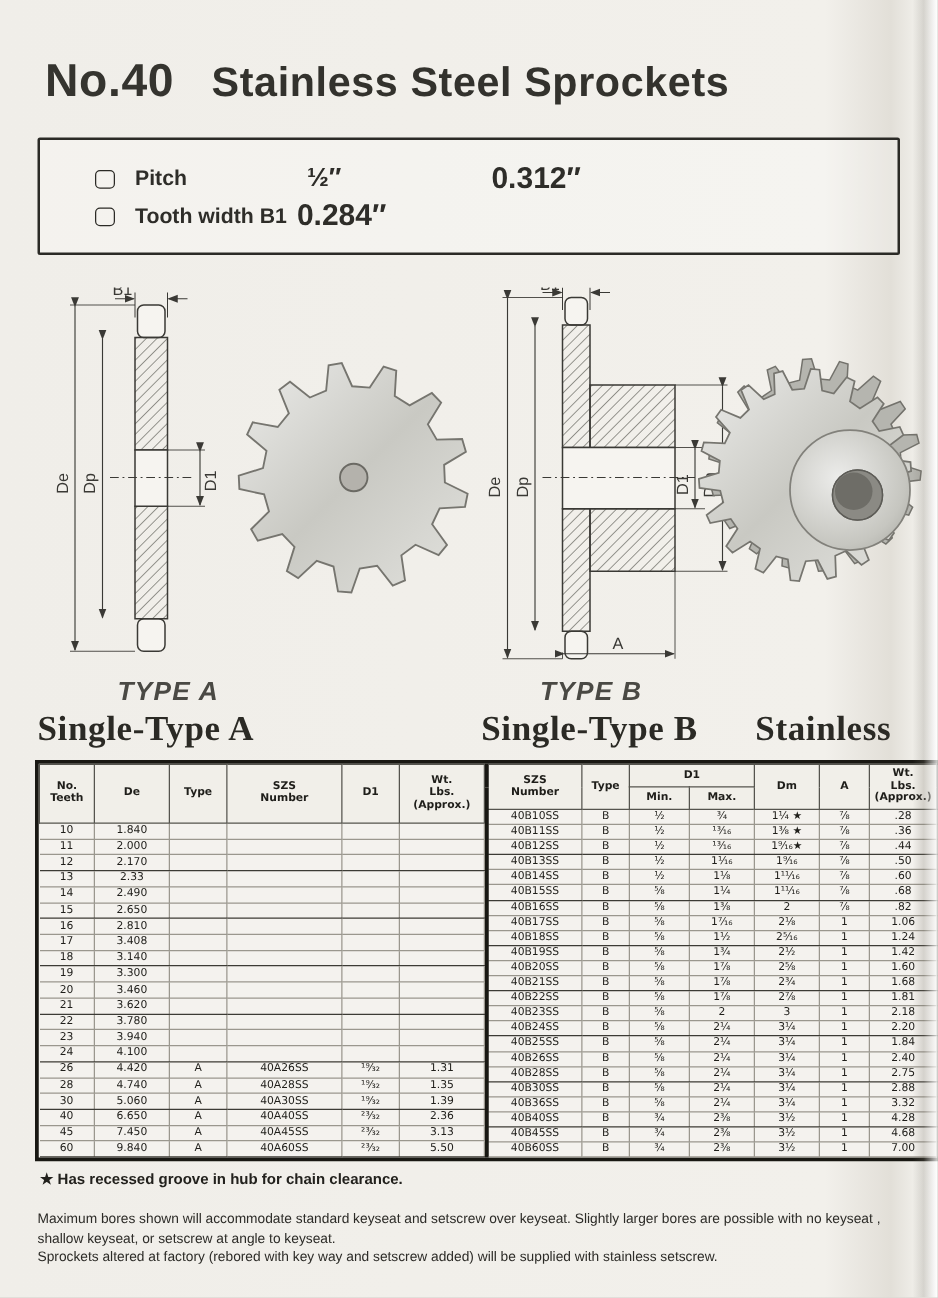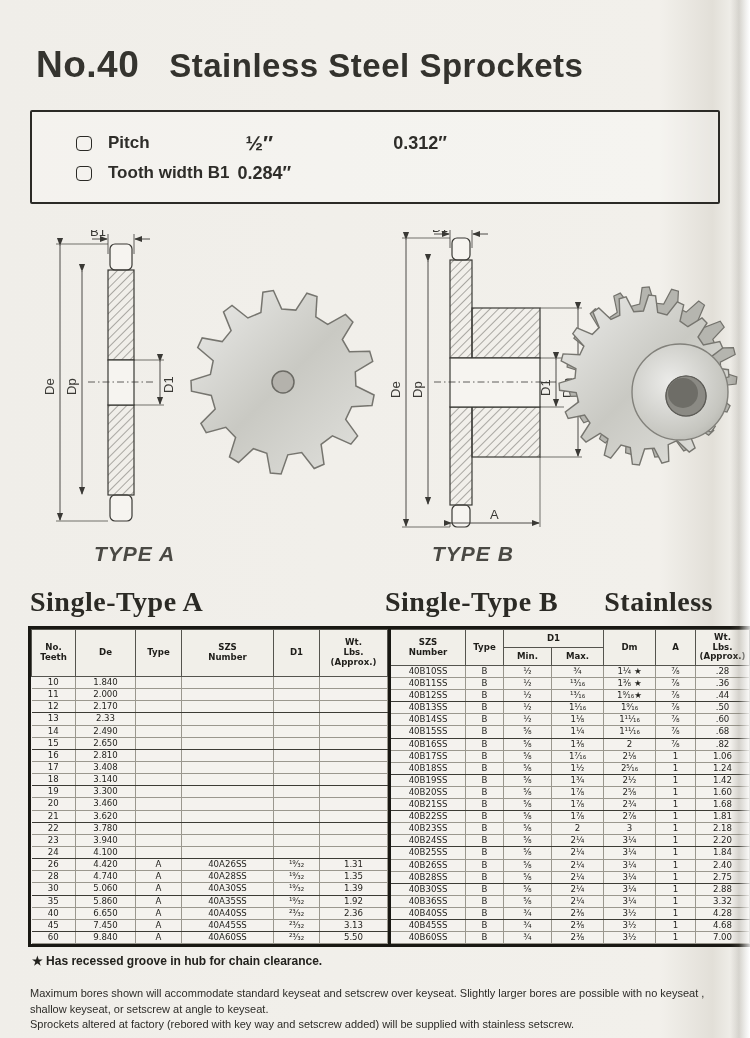--- a/index.html
+++ b/index.html
@@ -13,35 +13,35 @@
   
   .titlebar{display:flex;align-items:baseline;margin:44px 0 0 36px;}
   .partno{font-size:37px;font-weight:bold;letter-spacing:.5px;color:#35342f;}
   .doctitle{font-size:33px;font-weight:bold;margin-left:30px;letter-spacing:.5px;color:#33322d;}
   
   .specbox{margin:24px 30px 0 30px;border:2px solid #2b2a26;border-radius:2px;
     padding:16px 0 14px 44px;background:rgba(255,255,255,.25);}
   .specrow{display:flex;align-items:center;height:30px;}
   .chk{width:14px;height:13px;border:1.7px solid #2b2a26;border-radius:4px;margin-right:16px;flex:0 0 auto;background:transparent;}
   .speclabel{font-size:17px;font-weight:bold;color:#2e2d29;}
-  .specval{font-size:18px;font-weight:bold;color:#2e2d29;}
+  .specval{font-size:24px;font-weight:bold;color:#2e2d29;}
   .v-pitch{margin-left:96px;font-size:21px;}
   .l-roller{margin-left:72px;font-weight:normal;font-size:17px;}
   .v-roller{margin-left:120px;}
   .v-tooth{margin-left:8px;}
   .l-roller-wrap{display:flex;align-items:center;}
   
   .diagrams{display:flex;margin:26px 0 0 30px;height:336px;}
   .diag{position:relative;width:350px;height:336px;}
   .diag + .diag{margin-left:10px;}
   .caption{position:absolute;bottom:0;font-style:italic;font-weight:bold;font-size:21px;color:#4a4944;letter-spacing:1px;}
   .cap-a{left:64px;} .cap-b{left:42px;}
   svg text.dim{font-family:"Liberation Sans",sans-serif;font-size:13px;fill:#3a3935;}
   
-  .tabletitles{display:flex;margin:20px 30px 0 30px;align-items:baseline;}
+  .tabletitles{display:flex;margin:2px 30px 0 30px;align-items:baseline;}
   .ttl{font-family:"Liberation Serif",serif;font-weight:bold;font-size:28px;color:#2b2a25;letter-spacing:.5px;}
   .ttl-a{width:355px;}
   .ttl-b{margin-left:0;}
   .ttl-stainless{margin-left:46px;}
   
   .tables{display:flex;margin:8px 0 0 28px;border:3px solid #191813;width:719px;background:#f4f2ee;}
   table{border-collapse:collapse;table-layout:fixed;font-family:"DejaVu Sans",sans-serif;font-size:8.6px;color:#1f1e1a;}
   .tA{width:356px;padding-left:28px;}
   .tB{width:363px;border-left:3px solid #191813;}
   th{font-weight:bold;font-size:8.6px;border:1px solid #55544e;white-space:pre-line;line-height:1.15;padding:1px 0;background:#f1efe9;}
@@ -361,28 +361,20 @@
             <td>¹⁹⁄₃₂</td>
             <td>1.35</td>
           </tr>
           <tr>
             <td>30</td>
             <td>5.060</td>
             <td>A</td>
             <td>40A30SS</td>
             <td>¹⁹⁄₃₂</td>
             <td>1.39</td>
-          </tr>
-          <tr>
-            <td>35</td>
-            <td>5.860</td>
-            <td>A</td>
-            <td>40A35SS</td>
-            <td>¹⁹⁄₃₂</td>
-            <td>1.92</td>
           </tr>
           <tr>
             <td>40</td>
             <td>6.650</td>
             <td>A</td>
             <td>40A40SS</td>
             <td>²³⁄₃₂</td>
             <td>2.36</td>
           </tr>
           <tr>

